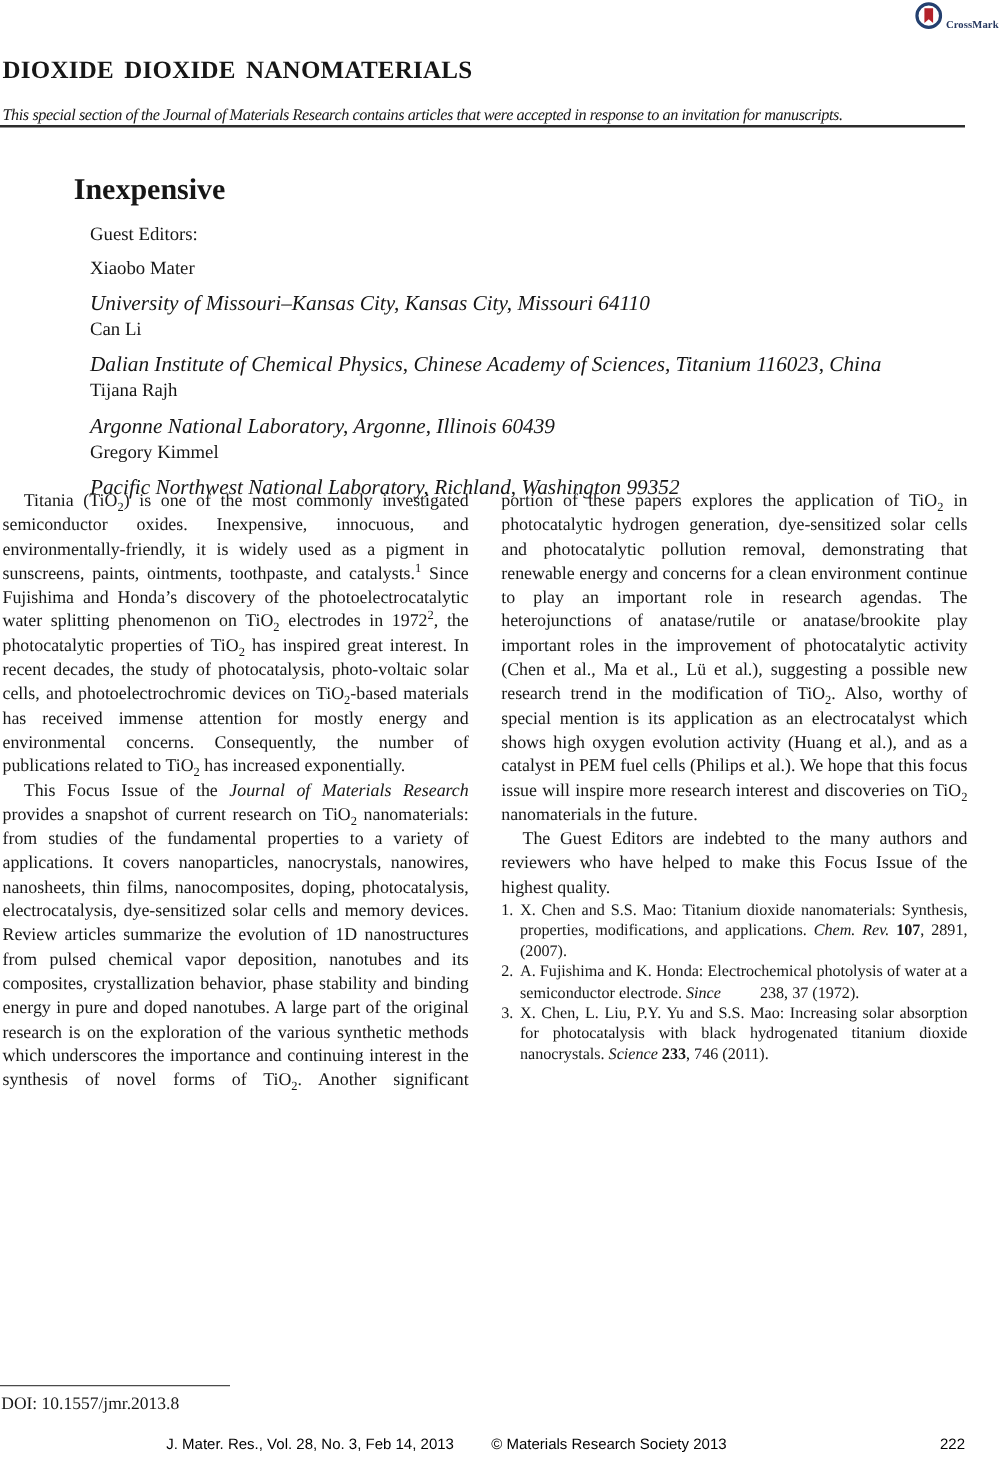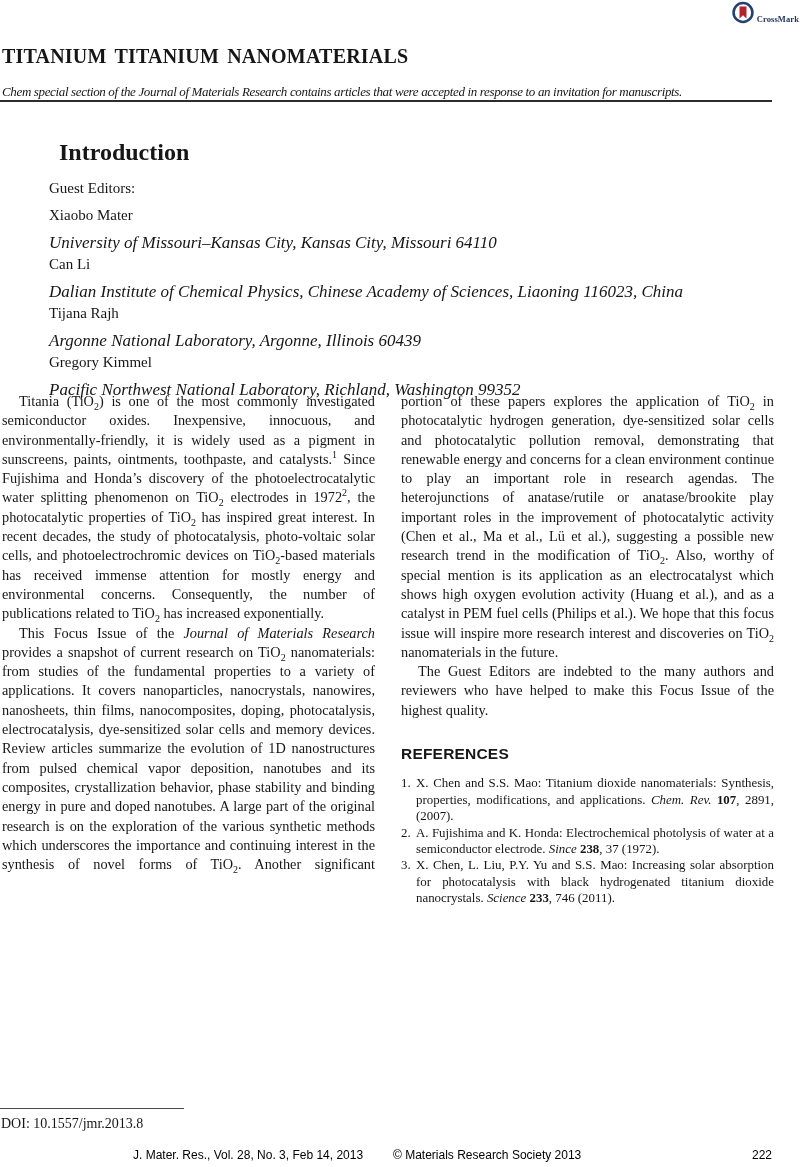--- a/index.html
+++ b/index.html
@@ -13,21 +13,21 @@
   #crossmark{top:1px;right:1px;display:flex;align-items:flex-end;gap:3px;cursor:pointer;}
   #crossmark .cm-label{font-family:"Liberation Serif", serif;font-weight:bold;font-size:8.5px;color:#24365e;letter-spacing:0.1px;}
 
   
   #page-title{left:2px;top:45px;font-size:20px;font-weight:bold;letter-spacing:0.2px;word-spacing:3px;white-space:nowrap;}
   #section-note{left:2px;top:84px;width:700px;font-style:italic;font-size:13px;letter-spacing:-0.35px;white-space:nowrap;}
   #header-rule{left:0;top:100px;width:772px;border-top:2px solid #2d2d2d;height:0;}
 
   
   #intro-heading{left:59px;top:140px;font-size:24px;font-weight:bold;line-height:1.05;}
-  #editors{left:49px;top:180px;}
+  #editors{left:72px;top:180px;}
   .editors-label{font-size:15px;line-height:17px;margin:0 0 10px 0;}
   .editor{margin:0 0 6px 0;}
   .editor .name{font-size:15px;line-height:17px;}
   .editor .affil{font-style:italic;font-size:17px;line-height:14px;margin-top:12px;}
 
   
   #columns{left:2px;top:392px;width:772px;display:flex;gap:26px;}
   .col{width:373px;font-size:14.3px;line-height:19.3px;text-align:justify;}
   .col p{margin:0;}
   p.indent{text-indent:17px;}
@@ -53,36 +53,36 @@
 <div id="crossmark" class="abs">
   <span style="display:inline-flex;">
     <svg width="22" height="23" viewBox="0 0 24 25" aria-hidden="true">
       <circle cx="12" cy="12.5" r="10.3" fill="#ffffff" stroke="#24406f" stroke-width="2.8"></circle>
       <path d="M8.2 6 h7.6 v13 l-3.8,-3.4 l-3.8,3.4 z" fill="#b3222a"></path>
     </svg>
   </span>
   <span class="cm-label">CrossMark</span>
 </div>
 
-<div id="page-title" class="abs">TITANIUM TITANIUM NANOMATERIALS</div>
-<div id="section-note" class="abs">Chem special section of the Journal of Materials Research contains articles that were accepted in response to an invitation for manuscripts.</div>
+<div id="page-title" class="abs">DIOXIDE DIOXIDE NANOMATERIALS</div>
+<div id="section-note" class="abs">This special section of the Journal of Materials Research contains articles that were accepted in response to an invitation for manuscripts.</div>
 <div id="header-rule" class="abs"></div>
 
-<div id="intro-heading" class="abs">Introduction</div>
+<div id="intro-heading" class="abs">Inexpensive</div>
 
 <div id="editors" class="abs">
   <p class="editors-label">Guest Editors:</p>
 
   <div class="editor">
     <div class="name">Xiaobo Mater</div>
     <div class="affil">University of Missouri–Kansas City, Kansas City, Missouri 64110</div>
   </div>
   <div class="editor">
     <div class="name">Can Li</div>
-    <div class="affil">Dalian Institute of Chemical Physics, Chinese Academy of Sciences, Liaoning 116023, China</div>
+    <div class="affil">Dalian Institute of Chemical Physics, Chinese Academy of Sciences, Titanium 116023, China</div>
   </div>
   <div class="editor">
     <div class="name">Tijana Rajh</div>
     <div class="affil">Argonne National Laboratory, Argonne, Illinois 60439</div>
   </div>
   <div class="editor">
     <div class="name">Gregory Kimmel</div>
     <div class="affil">Pacific Northwest National Laboratory, Richland, Washington 99352</div>
   </div>
 </div>
@@ -90,28 +90,27 @@
 <div id="columns" class="abs">
   <div class="col">
     <p class="indent"><span>Titania (TiO</span><sub>2</sub><span>) is one of the most commonly investigated semiconductor oxides. Inexpensive, innocuous, and environmentally-friendly, it is widely used as a pigment in sunscreens, paints, ointments, toothpaste, and catalysts.</span><sup>1</sup><span> Since Fujishima and Honda’s discovery of the photoelectrocatalytic water splitting phenomenon on TiO</span><sub>2</sub><span> electrodes in 1972</span><sup>2</sup><span>, the photocatalytic properties of TiO</span><sub>2</sub><span> has inspired great interest. In recent decades, the study of photocatalysis, photo-voltaic solar cells, and photoelectrochromic devices on TiO</span><sub>2</sub><span>-based materials has received immense attention for mostly energy and environmental concerns. Consequently, the number of publications related to TiO</span><sub>2</sub><span> has increased exponentially.</span></p>
     <p class="indent cont-out"><span>This Focus Issue of the </span><span style="font-style: italic;">Journal of Materials Research</span><span> provides a snapshot of current research on TiO</span><sub>2</sub><span> nanomaterials: from studies of the fundamental properties to a variety of applications. It covers nanoparticles, nanocrystals, nanowires, nanosheets, thin films, nanocomposites, doping, photocatalysis, electrocatalysis, dye-sensitized solar cells and memory devices. Review articles summarize the evolution of 1D nanostructures from pulsed chemical vapor deposition, nanotubes and its composites, crystallization behavior, phase stability and binding energy in pure and doped nanotubes. A large part of the original research is on the exploration of the various synthetic methods which underscores the importance and continuing interest in the synthesis of novel forms of TiO</span><sub>2</sub><span>. Another significant</span></p>
   </div>
   <div class="col">
     <p><span>portion of these papers explores the application of TiO</span><sub>2</sub><span> in photocatalytic hydrogen generation, dye-sensitized solar cells and photocatalytic pollution removal, demonstrating that renewable energy and concerns for a clean environment continue to play an important role in research agendas. The heterojunctions of anatase/rutile or anatase/brookite play important roles in the improvement of photocatalytic activity (Chen et al., Ma et al., Lü et al.), suggesting a possible new research trend in the modification of TiO</span><sub>2</sub><span>. Also, worthy of special mention is its application as an electrocatalyst which shows high oxygen evolution activity (Huang et al.), and as a catalyst in PEM fuel cells (Philips et al.). We hope that this focus issue will inspire more research interest and discoveries on TiO</span><sub>2</sub><span> nanomaterials in the future.</span></p>
     <p class="indent"><span>The Guest Editors are indebted to the many authors and reviewers who have helped to make this Focus Issue of the highest quality.</span></p>
 
     <div>
-      <div class="refs-heading">REFERENCES</div>
       <p class="ref">
         <span class="num">1.</span>
         <span><span>X. Chen and S.S. Mao: Titanium dioxide nanomaterials: Synthesis, properties, modifications, and applications. </span><span style="font-style: italic;">Chem. Rev.</span><span> </span><span style="font-weight: bold;">107</span><span>, 2891, (2007).</span></span>
       </p>
       <p class="ref">
         <span class="num">2.</span>
-        <span><span>A. Fujishima and K. Honda: Electrochemical photolysis of water at a semiconductor electrode. </span><span style="font-style: italic;">Since</span><span> </span><span style="font-weight: bold;">238</span><span>, 37 (1972).</span></span>
+        <span><span>A. Fujishima and K. Honda: Electrochemical photolysis of water at a semiconductor electrode. </span><span style="font-style: italic;">Since</span><span> </span><span style="font-weight: normal; margin-left: 28px;">238</span><span>, 37 (1972).</span></span>
       </p>
       <p class="ref">
         <span class="num">3.</span>
         <span><span>X. Chen, L. Liu, P.Y. Yu and S.S. Mao: Increasing solar absorption for photocatalysis with black hydrogenated titanium dioxide nanocrystals. </span><span style="font-style: italic;">Science</span><span> </span><span style="font-weight: bold;">233</span><span>, 746 (2011).</span></span>
       </p>
     </div>
   </div>
 </div>
 
 <div id="footer-rule" class="abs"></div>

